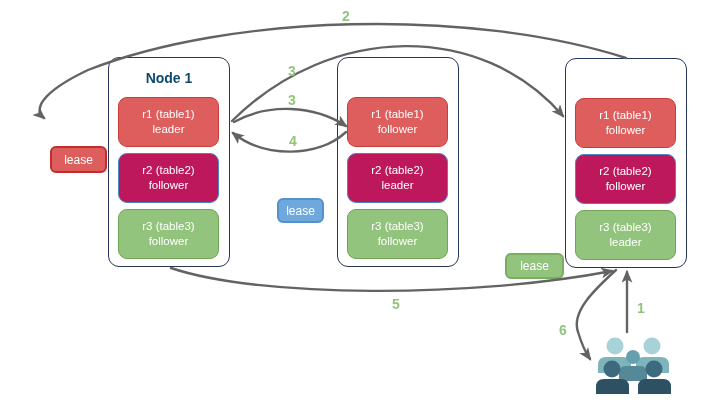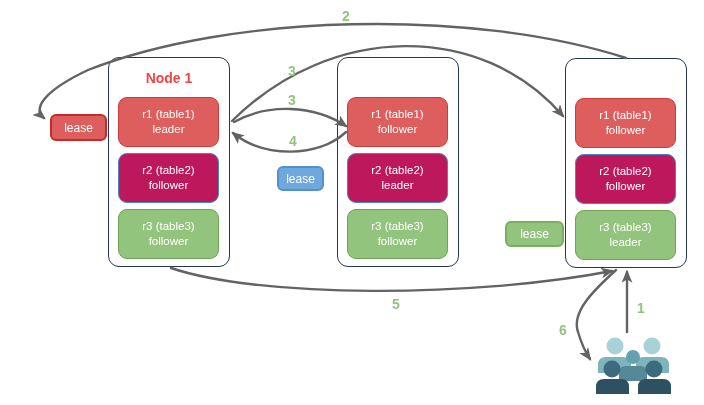--- a/index.html
+++ b/index.html
@@ -9,37 +9,37 @@
   }
   .node{
     position:absolute;width:120px;height:208px;background:#ffffff;
     border:1.6px solid #26365a;border-radius:11px;z-index:1;
   }
   #node1{left:108px;top:57px;}
   #node2{left:337px;top:57px;}
   #node3{left:565px;top:58px;}
   .node-title{
     position:absolute;top:12px;left:0;right:0;text-align:center;
-    font-weight:bold;font-size:14px;color:#ef4444;
+    font-weight:bold;font-size:14px;color:#0c4a6e;
   }
   .range{
     position:absolute;left:9px;width:99px;height:48px;border-radius:9px;
     display:flex;flex-direction:column;justify-content:center;align-items:center;
     color:#ffffff;font-size:11.5px;line-height:1.32;border:1.6px solid;
     text-align:center;
   }
   .range.r0{top:39px;}
   .range.r1{top:95px;}
   .range.r2{top:151px;}
   .range.red{background:#dd5e5c;border-color:#c93c3a;}
   .range.blue{background:#be185d;border-color:#4c86c6;}
   .range.green{background:#93c47d;border-color:#6fa355;}
   .lease{
     position:absolute;border-radius:6px;color:#ffffff;font-size:12px;
-    display:flex;align-items:center;justify-content:center;border:2px solid;z-index:2;
+    display:flex;align-items:center;justify-content:center;border:2px solid;z-index:2;margin-top:32px;
   }
   #lease-red{left:50px;top:114px;width:53px;height:23px;background:#dd5e5c;border-color:#c42b2b;}
   #lease-blue{left:277px;top:166px;width:43px;height:21px;background:#6fa8dc;border-color:#5490cb;}
   #lease-green{left:505px;top:221px;width:55px;height:22px;background:#93c47d;border-color:#79ae60;}
   #arrow-layer{position:absolute;left:0;top:0;z-index:3;pointer-events:none;}
   .step{
     position:absolute;transform:translate(-50%,-50%);color:#93c47d;
     font-weight:bold;font-size:14px;z-index:4;
   }
   #step-2{left:346px;top:16px;}

